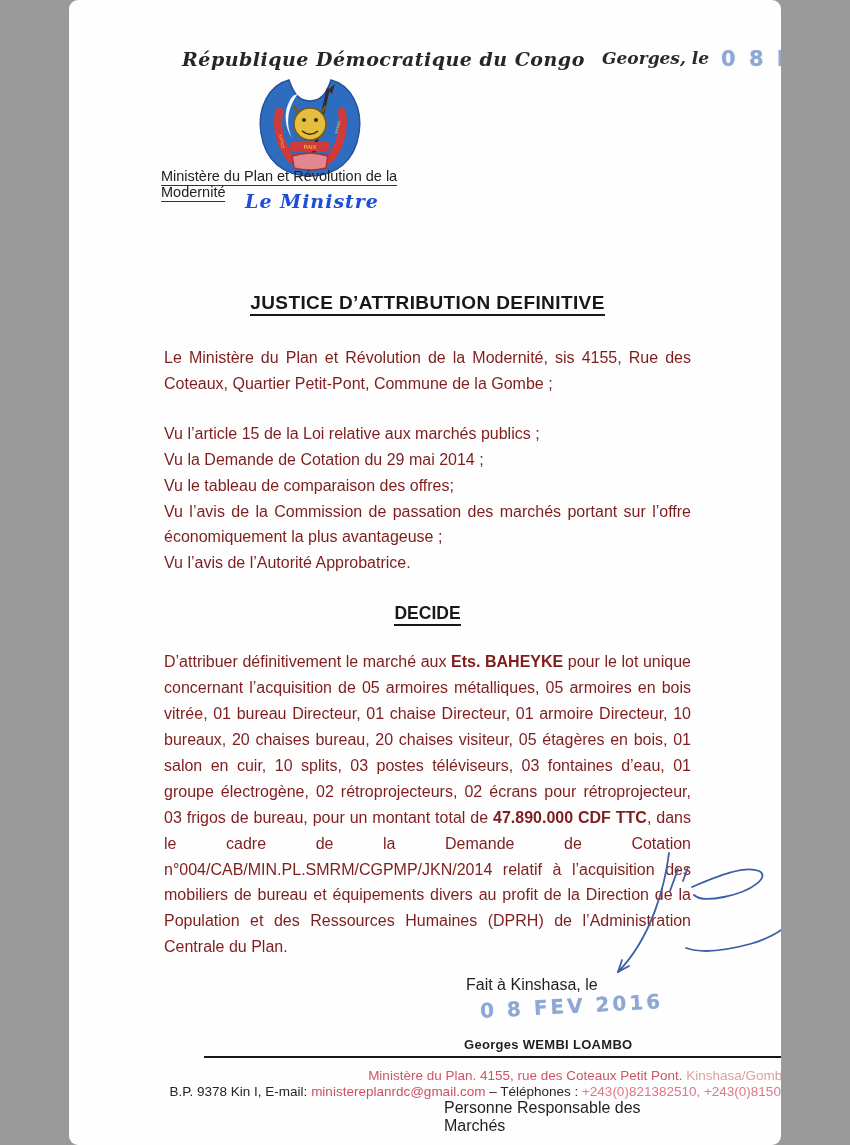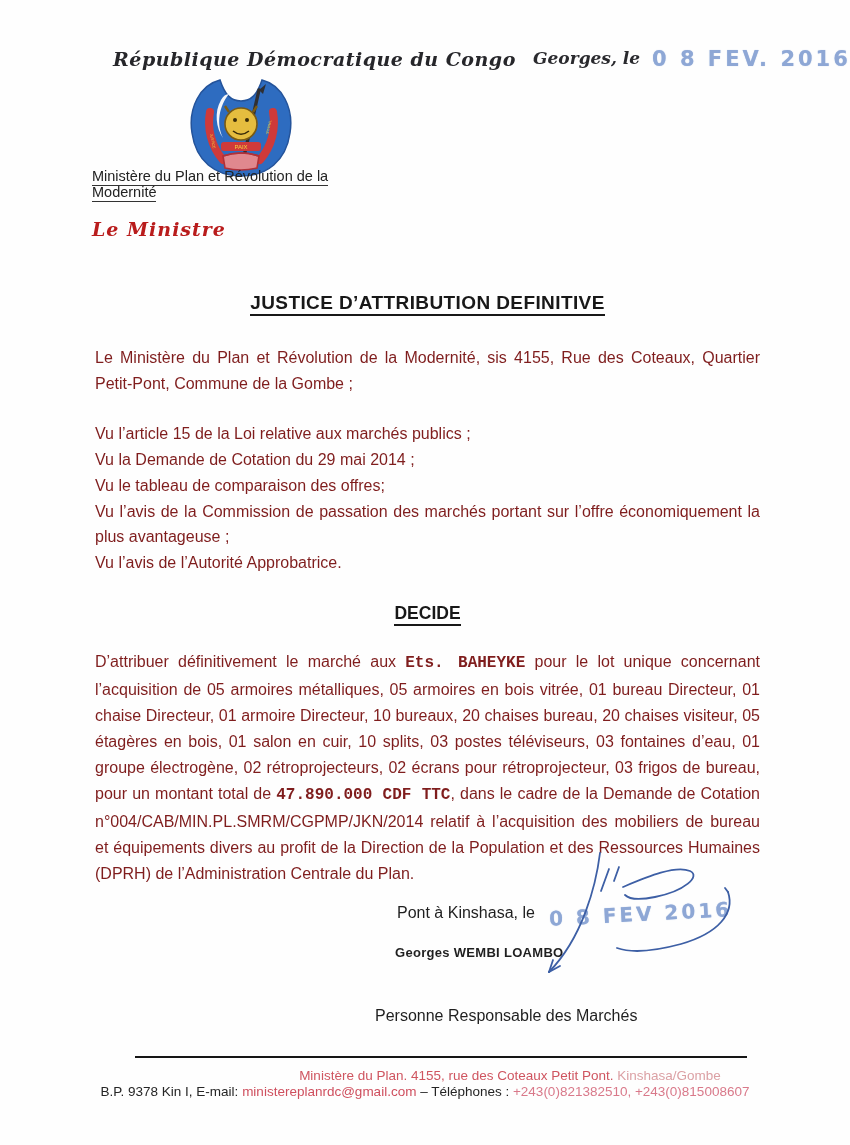--- a/index.html
+++ b/index.html
@@ -1,24 +1,25 @@
 <!DOCTYPE html>
 <html><head>
 <meta charset="utf-8">
 <style>
   * { margin:0; padding:0; box-sizing:border-box; }
   html,body { background:#9a9a9a; }
   .page {
     position:relative;
-    width:850px; height:1145px;
+    width:712px; height:1145px;
     margin:0 auto;
     background:#fefefe;
     font-family:"Liberation Sans", sans-serif;
     color:#1f1f1f;
     overflow:hidden;
+    border-radius:9px;
   }
   
   .country {
     position:absolute; left:113px; top:48px;
     font-family:"DejaVu Serif", serif;
     font-style:italic; font-weight:bold;
     font-size:19px; letter-spacing:0.5px; color:#26262a;
   }
   .place-date {
     position:absolute; left:533px; top:47px;
@@ -38,43 +39,43 @@
   }
   .stamp-top { font-size:21px; margin-left:12px; vertical-align:-2px; font-style:normal; }
   .logo-wrap { position:absolute; left:183px; top:76px; }
   .ministry {
     position:absolute; left:92px; top:168px; width:302px;
     font-size:14.5px; color:#222;
   }
   .ministry span { border-bottom:1.5px solid #333; padding-bottom:1px; }
   .minister {
     position:absolute; left:92px; top:190px; width:302px;
-    text-align:left;
+    text-align:center;
     font-family:"DejaVu Serif", serif;
     font-style:italic; font-weight:bold;
-    font-size:19px; color:#b91c1c; letter-spacing:1px;margin-top:28px;
+    font-size:19px; color:#1d4ed8; letter-spacing:1px;
   }
   
   .content { padding:292px 90px 0 95px; }
   .doc-title {
     text-align:center;
     font-size:19px; font-weight:bold; letter-spacing:0.4px;
     color:#181818;
   }
   .doc-title span { border-bottom:2.5px solid #181818; padding-bottom:1px; }
   .body-text { font-size:16px; line-height:1.62; text-align:justify; color:#7f1d1d; }
   .intro { margin-top:31px; }
   .vu-block { margin-top:24px; }
   .decide-heading {
     margin-top:27px;
     text-align:center; font-size:17.5px; font-weight:bold; color:#181818;
   }
   .decide-heading span { border-bottom:2.5px solid #181818; padding-bottom:1px; }
   .decision { margin-top:25px; }
-  .b { font-weight:bold;font-family:Liberation Mono, monospace; }
+  .b { font-weight:bold; }
   
   .sig-fait { margin:16px 0 0 302px; font-size:16px; }
   .stamp-sig { font-size:20px; margin-left:14px; transform:rotate(-3deg); vertical-align:-3px; }
   .sig-name { margin:19px 0 0 300px; font-size:13px; font-weight:bold; letter-spacing:0.3px; }
   .sig-title { margin:47px 0 0 280px; font-size:16px; }
   .signature-svg { position:absolute; left:497px; top:845px; pointer-events:none; }
   
   .footer { position:absolute; left:0; top:1056px; width:850px; font-size:13.5px; }
   .footer-rule { width:612px; margin-left:135px; border-top:2px solid #161616; }
   .footer-line1 {
@@ -140,21 +141,21 @@
       <p class="body-text">Vu la Demande de Cotation du 29 mai 2014 ;</p>
       <p class="body-text">Vu le tableau de comparaison des offres;</p>
       <p class="body-text">Vu l’avis de la Commission de passation des marchés portant sur l’offre économiquement la plus avantageuse ;</p>
       <p class="body-text">Vu l’avis de l’Autorité Approbatrice.</p>
     </div>
 
     <div class="decide-heading"><span>DECIDE</span></div>
 
     <p class="body-text decision"><span>D’attribuer définitivement le marché aux </span><span class="b">Ets. BAHEYKE</span><span> pour le lot unique concernant l’acquisition de 05 armoires métalliques, 05 armoires en bois vitrée, 01 bureau Directeur, 01 chaise Directeur, 01 armoire Directeur, 10 bureaux, 20 chaises bureau, 20 chaises visiteur, 05 étagères en bois, 01 salon en cuir, 10 splits, 03 postes téléviseurs, 03 fontaines d’eau, 01 groupe électrogène, 02 rétroprojecteurs, 02 écrans pour rétroprojecteur, 03 frigos de bureau, pour un montant total de </span><span class="b">47.890.000 CDF TTC</span><span>, dans le cadre de la Demande de Cotation n°004/CAB/MIN.PL.SMRM/CGPMP/JKN/2014 relatif à l’acquisition des mobiliers de bureau et équipements divers au profit de la Direction de la Population et des Ressources Humaines (DPRH) de l’Administration Centrale du Plan.</span></p>
 
-    <div class="sig-fait"><span>Pont à Kinshasa, le</span><span class="stamp stamp-sig">0 8 FEV 2016</span></div>
+    <div class="sig-fait"><span>Fait à Kinshasa, le</span><span class="stamp stamp-sig">0 8 FEV 2016</span></div>
 
     <div class="sig-name">Georges WEMBI LOAMBO</div>
 
     <div class="sig-title">Personne Responsable des Marchés</div>
   </div>
 
   <svg class="signature-svg" width="240" height="165" viewBox="0 0 240 165">
     <g fill="none" stroke="#3d5fa5" stroke-width="1.8" stroke-linecap="round">
       <path d="M103,8 C99,40 86,92 52,127"></path>
       <path d="M52,127 L63,121"></path>

